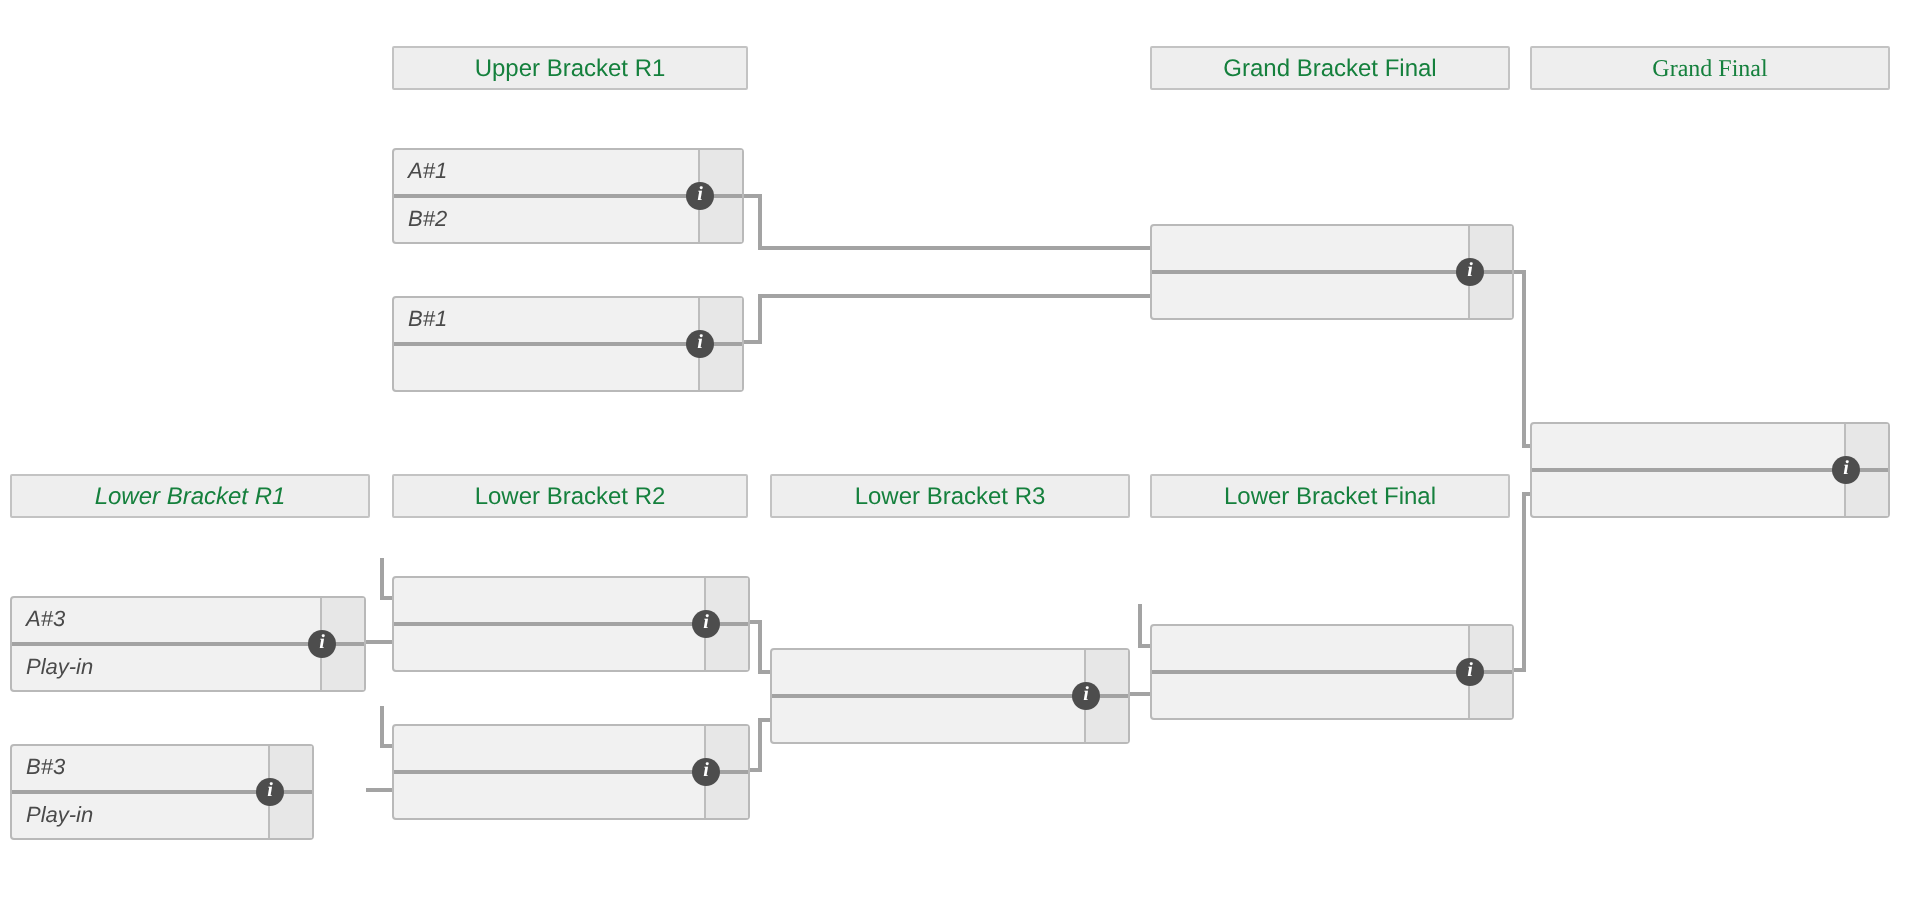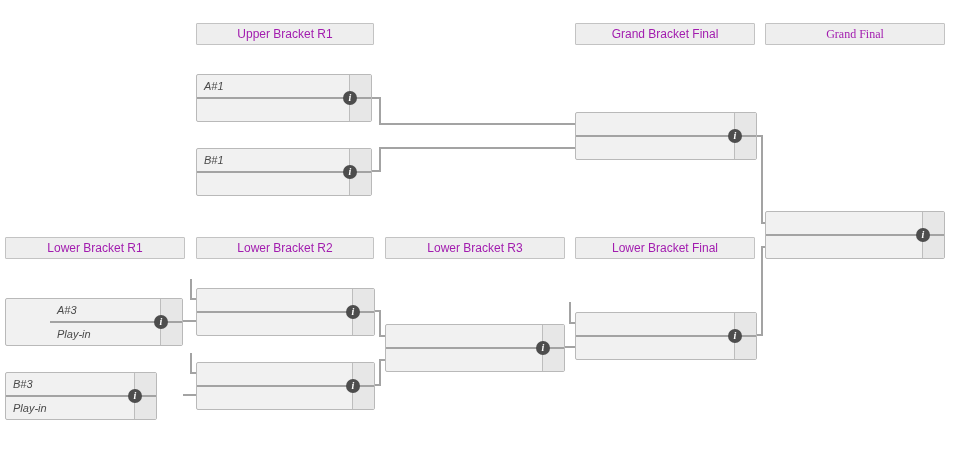--- a/index.html
+++ b/index.html
@@ -2,21 +2,21 @@
 <html><head>
 <meta charset="utf-8">
 <style>
   html,body{margin:0;padding:0;background:#ffffff;}
   .bracket{position:relative;width:958px;height:453px;background:#ffffff;overflow:hidden;
            font-family:"Liberation Sans",sans-serif;}
 
   
   .hdr{position:absolute;height:22px;box-sizing:border-box;background:#eeeeee;
        border:1px solid #c3c3c3;border-radius:1px;display:flex;align-items:center;
-       justify-content:center;font-size:12px;color:#a21caf;white-space:nowrap;}
+       justify-content:center;font-size:12px;color:#15803d;white-space:nowrap;}
 
   
   .match{position:absolute;height:48px;box-sizing:border-box;background:#f1f1f1;
          border:1px solid #b9b9b9;border-radius:2px;}
   .score{position:absolute;top:0;right:0;bottom:0;width:21px;background:#e7e7e7;
          border-left:1px solid #bdbdbd;}
   .mrow{position:relative;height:22px;line-height:22px;}
   .mrow.top{border-bottom:2px solid #a3a3a3;}
   .seed{display:block;padding-left:7px;font-style:italic;font-size:11px;color:#4a4a4a;
         white-space:nowrap;overflow:hidden;}
@@ -30,21 +30,21 @@
   .ln.v{width:2px;}
 </style>
 </head>
 <body>
 
 <div class="bracket">
 
   <div class="hdr" style="left:196px;top:23px;width:178px;">Upper Bracket R1</div>
   <div class="hdr" style="left:575px;top:23px;width:180px;">Grand Bracket Final</div>
   <div class="hdr" style="left:765px;top:23px;width:180px;font-family:Liberation Serif, serif;">Grand Final</div>
-  <div class="hdr" style="left:5px;top:237px;width:180px;">Lower Bracket R1</div>
+  <div class="hdr" style="left:5px;top:237px;width:180px;font-style:italic;">Lower Bracket R1</div>
   <div class="hdr" style="left:196px;top:237px;width:178px;">Lower Bracket R2</div>
   <div class="hdr" style="left:385px;top:237px;width:180px;">Lower Bracket R3</div>
   <div class="hdr" style="left:575px;top:237px;width:180px;">Lower Bracket Final</div>
 
   <div class="ln h" style="left:372px;top:97px;width:9px;"></div>
   <div class="ln v" style="left:379px;top:97px;height:28px;"></div>
   <div class="ln h" style="left:379px;top:123px;width:196px;"></div>
   <div class="ln h" style="left:372px;top:170px;width:9px;"></div>
   <div class="ln v" style="left:379px;top:147px;height:25px;"></div>
   <div class="ln h" style="left:379px;top:147px;width:196px;"></div>
@@ -71,20 +71,23 @@
   <div class="ln h" style="left:375px;top:384px;width:6px;"></div>
   <div class="ln v" style="left:379px;top:359px;height:27px;"></div>
   <div class="ln h" style="left:379px;top:359px;width:6px;"></div>
   <div class="ln h" style="left:565px;top:346px;width:10px;"></div>
 
   <div class="match" style="left:196px;top:74px;width:176px;">
     <div class="score"></div>
     <div class="mrow top">
         <span class="seed">A#1</span>
       </div>
+    <div class="mrow">
+        <span class="seed">B#2</span>
+      </div>
     <div class="info">i</div>
   </div>
 
   <div class="match" style="left:196px;top:148px;width:176px;">
     <div class="score"></div>
     <div class="mrow top">
         <span class="seed">B#1</span>
       </div>
     <div class="info">i</div>
   </div>
@@ -104,21 +107,21 @@
     <div class="score"></div>
     <div class="mrow top">
         <span class="seed"></span>
       </div>
     <div class="mrow">
         <span class="seed"></span>
       </div>
     <div class="info">i</div>
   </div>
 
-  <div class="match" style="left:5px;top:298px;width:178px;padding-left:44px;">
+  <div class="match" style="left:5px;top:298px;width:178px;">
     <div class="score"></div>
     <div class="mrow top">
         <span class="seed">A#3</span>
       </div>
     <div class="mrow">
         <span class="seed">Play-in</span>
       </div>
     <div class="info">i</div>
   </div>
 

